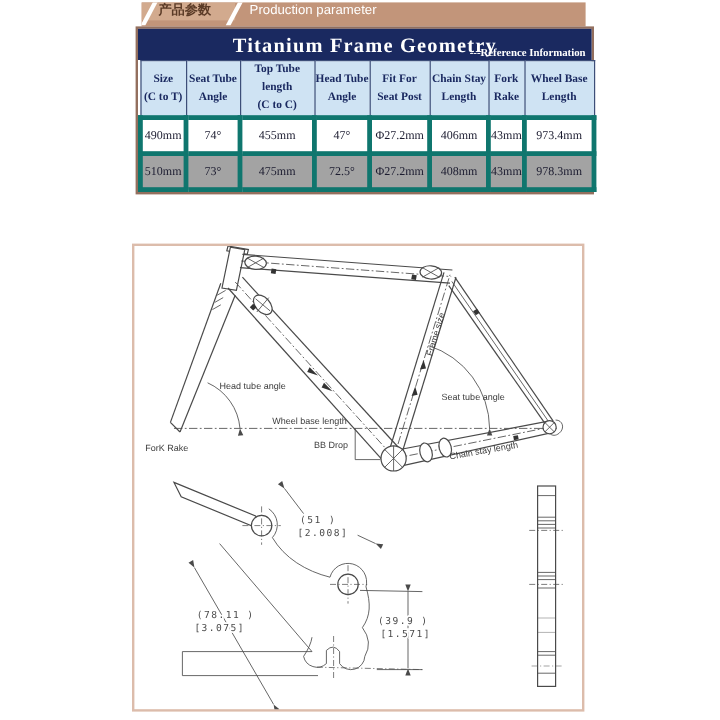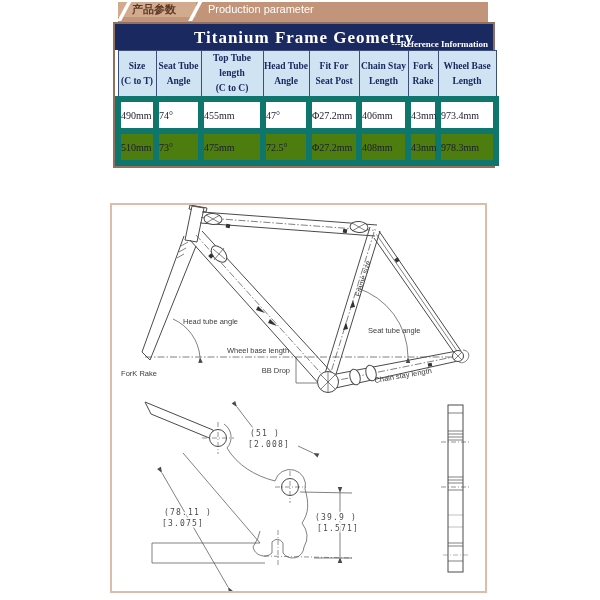--- a/index.html
+++ b/index.html
@@ -16,22 +16,22 @@
   .banner .zh{position:absolute;left:14px;top:1px;font-size:11px;line-height:13px;font-weight:bold;color:#5a3a26;white-space:nowrap;}
   .banner .en{position:absolute;left:90px;top:1px;font-size:11px;line-height:13px;color:#ffffff;white-space:nowrap;text-align:center;}
   
   .tablebox{position:absolute;left:113px;top:22px;width:378px;border:2px solid #936f5e;background:#fff;box-sizing:content-box;}
   .titlebar{position:relative;height:26px;background:#1a2960;color:#fff;}
   .titlebar .main{font-family:"Liberation Serif",serif;font-weight:bold;font-size:17px;letter-spacing:1px;text-align:center;line-height:27px;}
   .titlebar .ref{position:absolute;right:5px;bottom:1px;font-family:"Liberation Serif",serif;font-weight:bold;font-size:9px;line-height:10px;}
   table.geo{border-collapse:collapse;table-layout:fixed;width:378px;font-family:"Liberation Serif",serif;}
   table.geo th{background:#cfe3f3;color:#1a2960;font-weight:bold;font-size:9.5px;height:38px;border:1px solid #3d4e78;padding:0;text-align:center;vertical-align:middle;}
   table.geo th div{line-height:15px;}
-  table.geo td{font-size:10px;color:#1c1c30;height:26px;border:6px solid #0f766e;padding:0;vertical-align:middle;background:#ffffff;}
-  table.geo tr.alt td{background:#4d7c0f;}
+  table.geo td{font-size:10px;color:#1c1c30;height:26px;border:4px solid #0f766e;padding:0;text-align:center;vertical-align:middle;background:#ffffff;}
+  table.geo tr.alt td{background:#a3a3a3;}
   
   .diagrambox{position:absolute;left:110px;top:203px;width:373px;height:386px;border:2px solid #dcbcab;background:#fff;}
   svg text{user-select:none;}
   .lbl{font-family:"Liberation Sans",sans-serif;font-size:7.5px;fill:#3c3c3c;}
   .dim{font-family:"DejaVu Sans Mono",monospace;font-size:8px;letter-spacing:1.2px;fill:#4a4a4a;paint-order:stroke;stroke:#ffffff;stroke-width:3px;}
   .ln{stroke:#4a4a4a;stroke-width:1;fill:none;}
   .lnw{stroke:#4a4a4a;stroke-width:1;fill:#ffffff;}
   .lnt{stroke:#4a4a4a;stroke-width:.7;fill:none;}
   .dd{stroke:#4a4a4a;stroke-width:.7;fill:none;stroke-dasharray:7 2 1.5 2;}
   .ddt{stroke:#4a4a4a;stroke-width:.6;fill:none;stroke-dasharray:5 2 1 2;}

